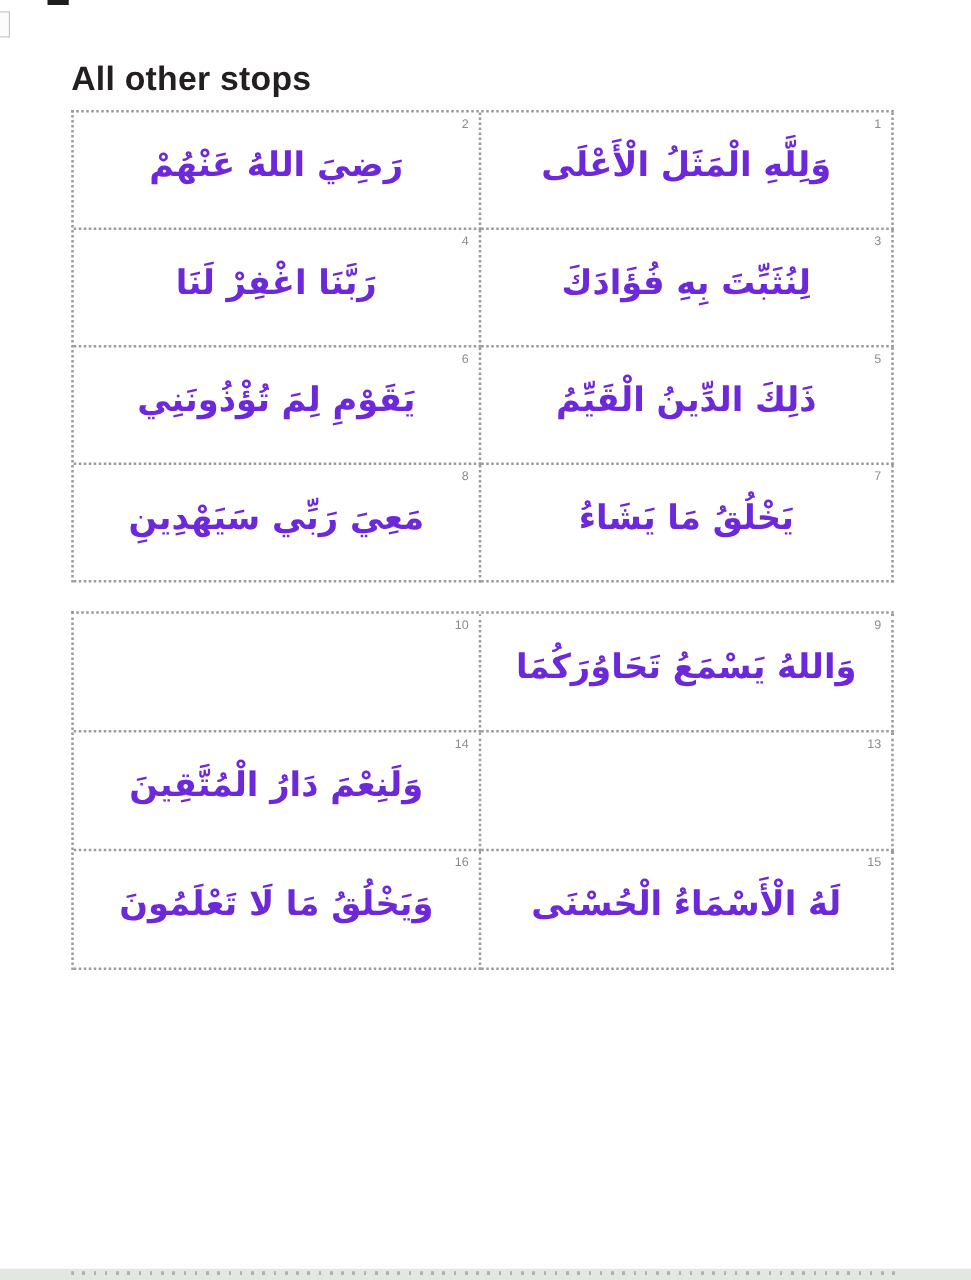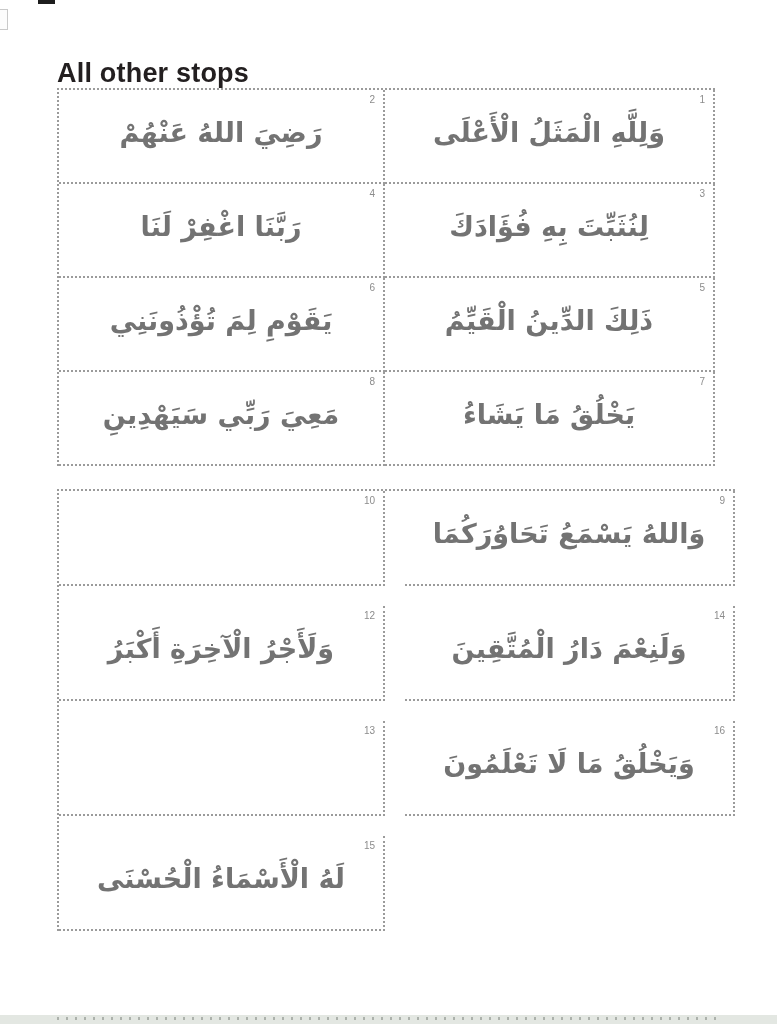--- a/index.html
+++ b/index.html
@@ -5,21 +5,21 @@
   html,body{margin:0;padding:0;}
   body{
     width:777px;height:1024px;
     background:#ffffff;
     position:relative;
     overflow:hidden;
     font-family:"Liberation Sans",sans-serif;
   }
   .page-title{
     position:absolute;
-    left:57px;top:40px;
+    left:57px;top:30px;
     font-size:27px;
     color:#231f20;
     letter-spacing:.2px;
   }
   
   .corner-dash{
     position:absolute;left:38px;top:0;
     width:17px;height:4px;background:#1d1d1d;
   }
   .corner-tab{
@@ -31,38 +31,38 @@
   
   .grid{
     position:absolute;
     left:57px;
     display:grid;
     grid-template-columns:326px 330px;
     border-top:2px dotted #9b9b9b;
     border-left:2px dotted #9b9b9b;
   }
   #grid-top{top:88px;grid-auto-rows:94px;}
-  #grid-bottom{top:489px;grid-auto-rows:95px;gap:20px;}
+  #grid-bottom{top:489px;grid-auto-rows:95px;}
   .cell{
     position:relative;
     border-right:2px dotted #9b9b9b;
     border-bottom:2px dotted #9b9b9b;
     display:flex;align-items:center;justify-content:center;
     box-sizing:border-box;
   }
   .cell-num{
     position:absolute;top:4px;right:8px;
     font-size:10px;color:#8c8c8c;
   }
   .arabic{
     direction:rtl;
     font-family:"DejaVu Sans",sans-serif;
     font-size:27px;
     font-weight:bold;
-    color:#737373;
+    color:#6d28d9;
     line-height:1.2;
     padding:0 10px 6px 10px;
     text-align:center;
     white-space:nowrap;
   }
   
   .next-page-strip{
     position:absolute;left:0;top:1015px;
     width:777px;height:9px;
     background:#e3e7e2;
@@ -120,24 +120,20 @@
 
 <div class="grid" id="grid-bottom">
   <div class="cell">
     <span class="cell-num">10</span>
   </div>
   <div class="cell">
     <span class="cell-num">9</span>
     <div class="arabic">وَاللهُ يَسْمَعُ تَحَاوُرَكُمَا</div>
   </div>
   <div class="cell">
-    <span class="cell-num">12</span>
-    <div class="arabic">وَلَأَجْرُ الْآخِرَةِ أَكْبَرُ</div>
-  </div>
-  <div class="cell">
     <span class="cell-num">14</span>
     <div class="arabic">وَلَنِعْمَ دَارُ الْمُتَّقِينَ</div>
   </div>
   <div class="cell">
     <span class="cell-num">13</span>
   </div>
   <div class="cell">
     <span class="cell-num">16</span>
     <div class="arabic">وَيَخْلُقُ مَا لَا تَعْلَمُونَ</div>
   </div>

